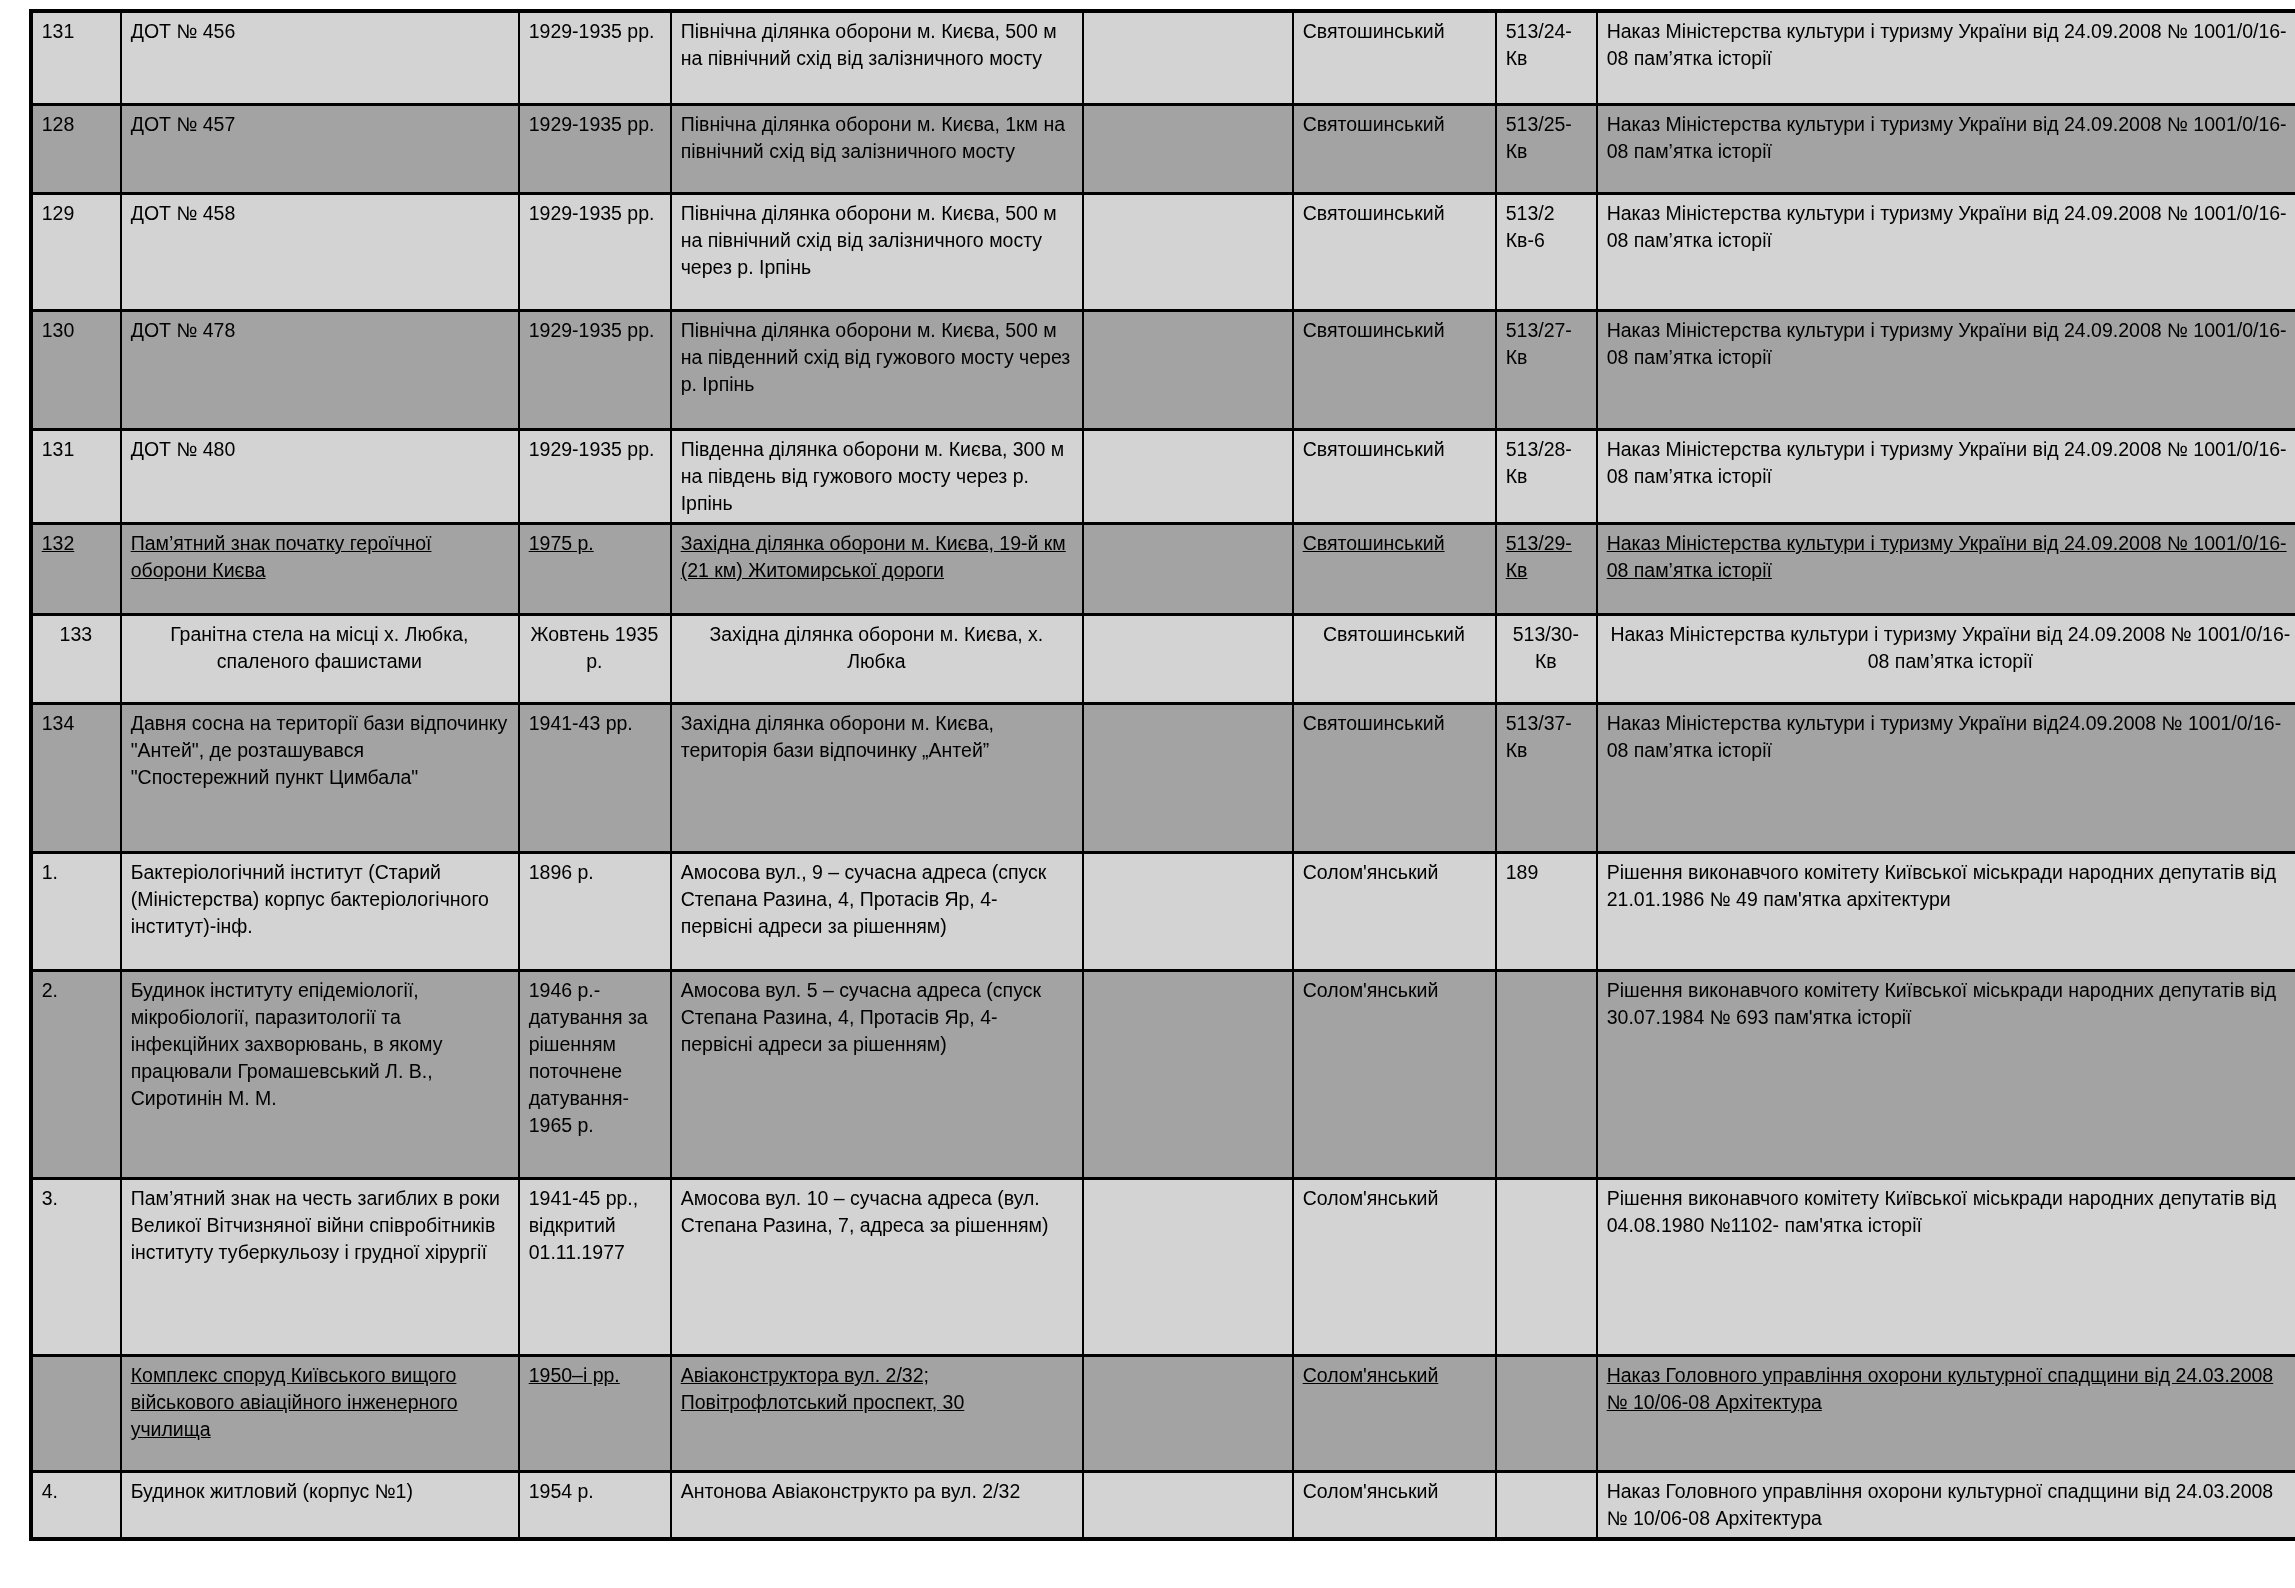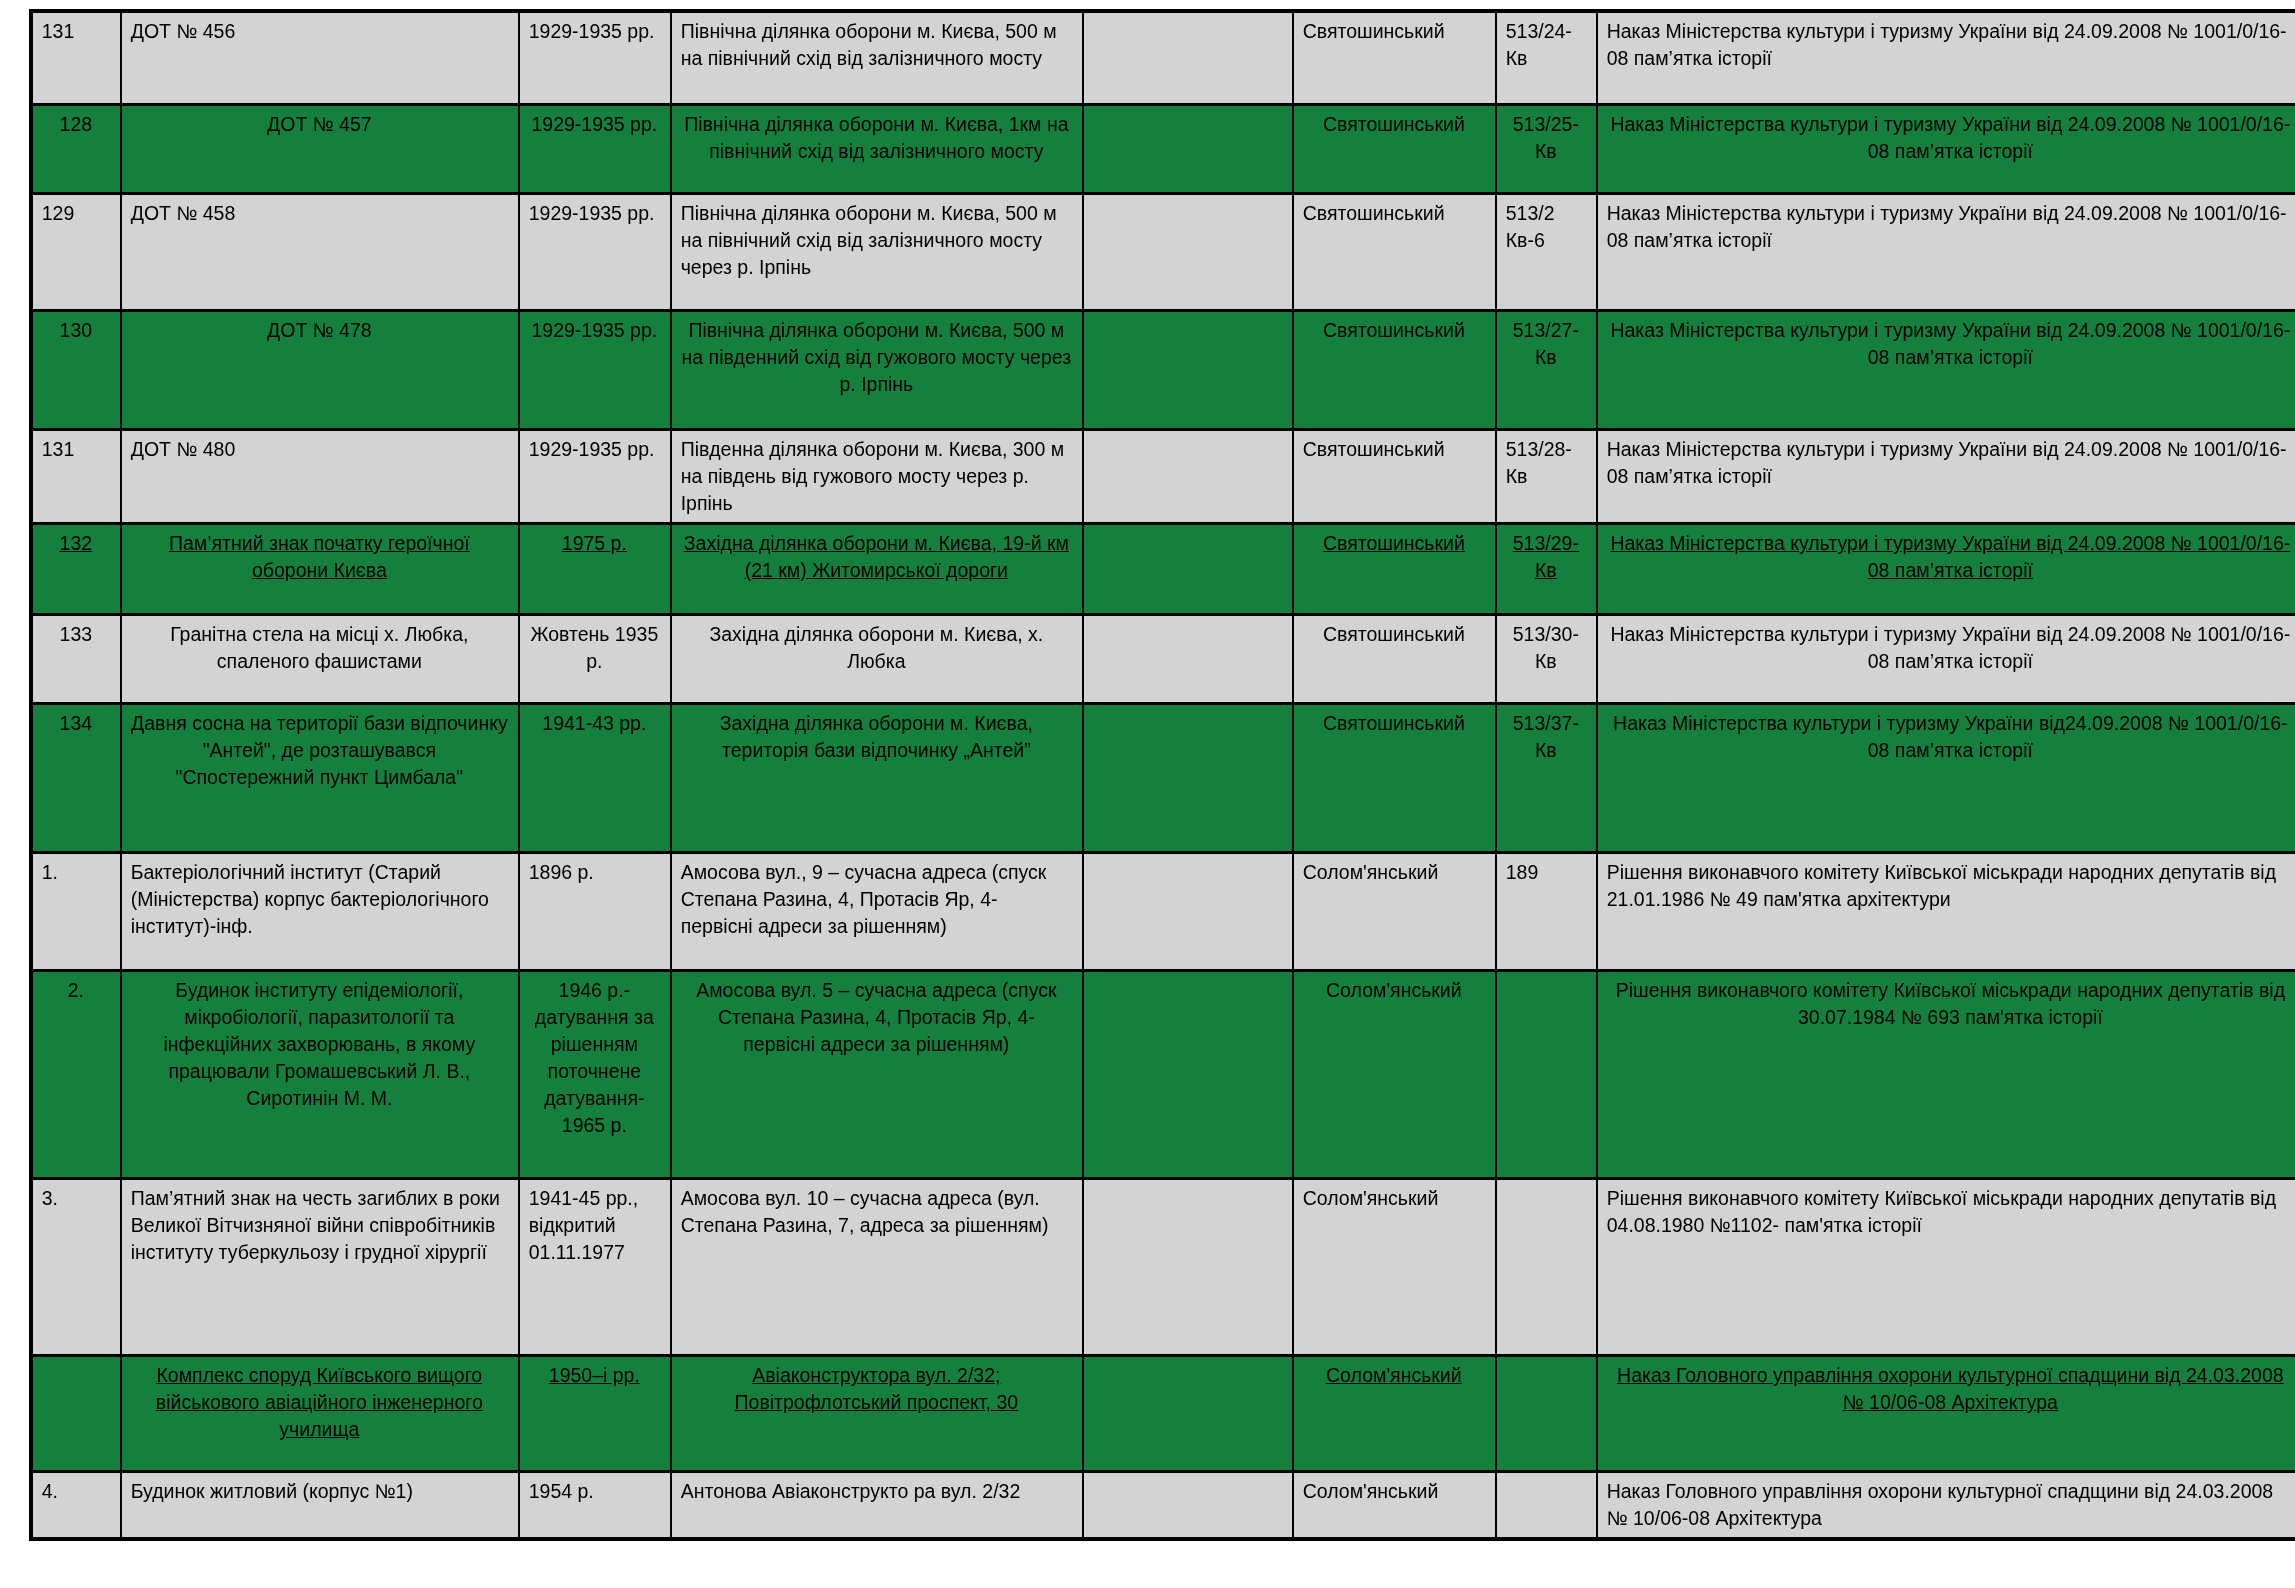--- a/index.html
+++ b/index.html
@@ -32,21 +32,21 @@
     border-color: #000000;
     border-width: 3.6px 2.9px;
     vertical-align: top;
     padding: 5px 10px 5px 8.7px;
     font-size: 19.5px;
     line-height: 27px;
     word-wrap: break-word;
     overflow: hidden;
   }
   tr.shaded td { background: #d3d3d3; }
-  tr.plain  td { background: #15803d; text-align: center; }
+  tr.plain  td { background: #a3a3a3; }
   td.c-num      { padding-left: 11.6px; }
   td.c-reg      { padding-left: 7.2px; padding-right: 5.8px; margin-left: 17px; }
   td.c-legal    { padding-right: 24.6px; }
 </style>
 </head>
 <body>
 
 <div class="page">
   <table class="registry">
     <colgroup>

